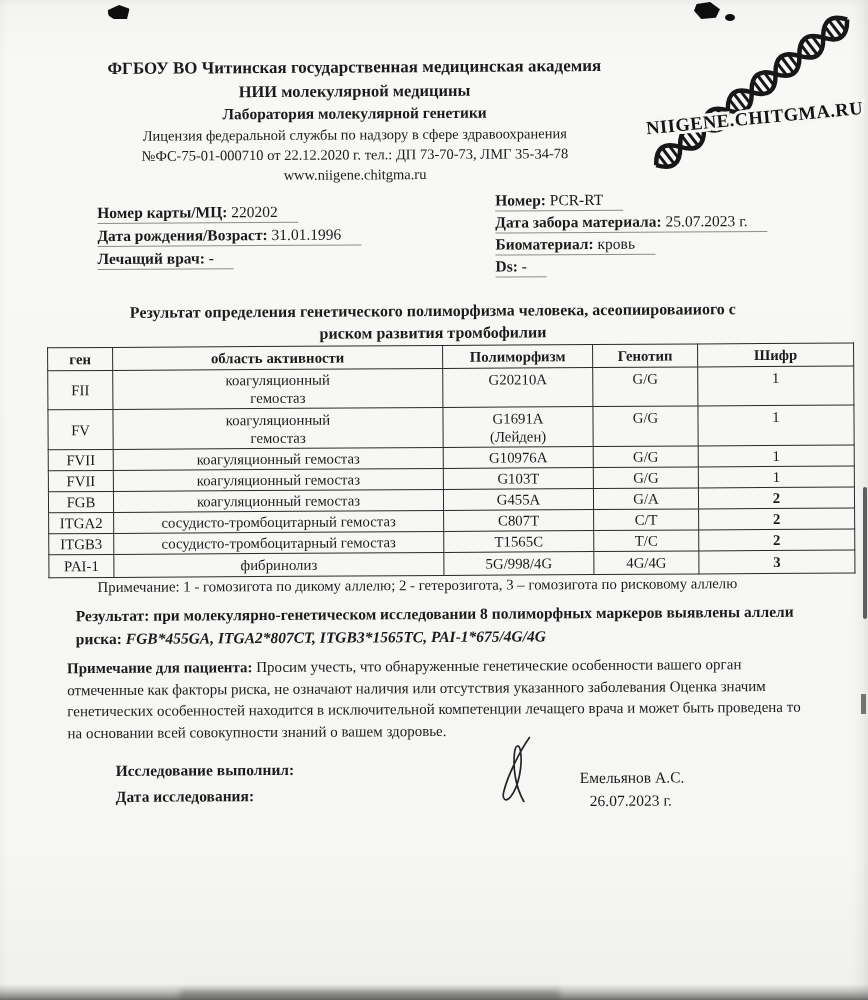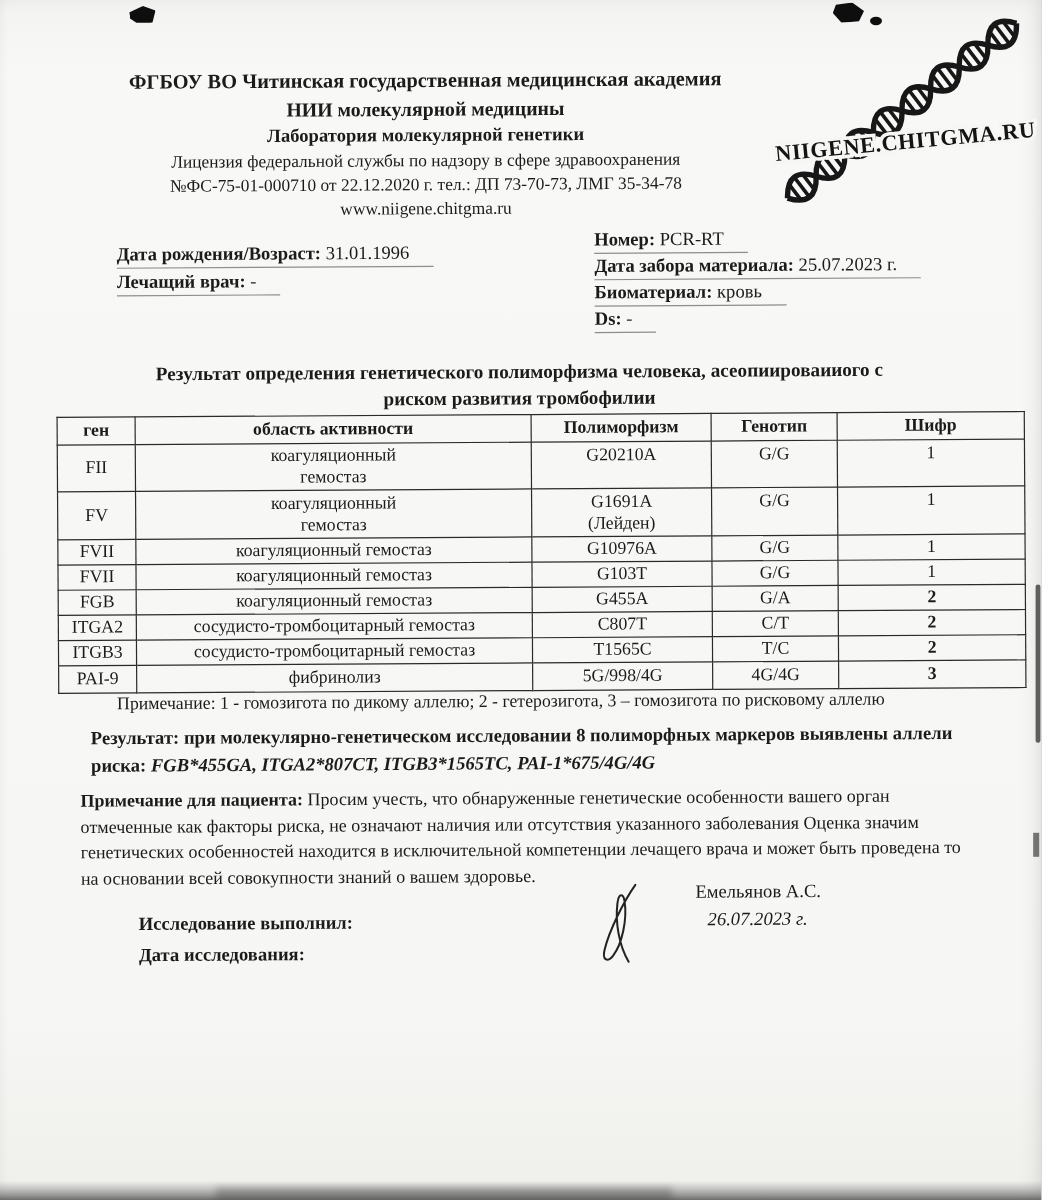--- a/index.html
+++ b/index.html
@@ -50,22 +50,22 @@
 
   
   .result-block{top:602px;left:75px;width:790px;font-weight:bold;font-size:15.5px;line-height:23px;}
   .genes{font-style:italic;}
 
   
   .patient-note{top:656px;left:66px;width:800px;font-size:15px;line-height:21.5px;}
 
   
   .footer-labels{top:756px;left:114px;font-weight:bold;font-size:15.5px;line-height:26px;}
-  .examiner-block{top:733px;left:578px;font-size:15.5px;line-height:23px;}
-  .examiner-block .d2{padding-left:10px;font-style:italic;}
+  .examiner-block{top:767px;left:578px;font-size:15.5px;line-height:23px;}
+  .examiner-block .d2{padding-left:10px;}
   .signature{top:732px;left:476px;width:80px;height:75px;}
 
   
   .artifact{background:#0e0e0e;}
   .a-tl{top:5px;left:108px;width:22px;height:15px;clip-path:polygon(0 25%,55% 0,100% 35%,82% 100%,22% 88%,0 60%);transform:rotate(-8deg);}
   .a-tr1{top:2px;left:694px;width:26px;height:17px;clip-path:polygon(10% 12%,62% 0,100% 42%,84% 92%,28% 100%,0 52%);}
   .a-tr2{top:14px;left:725px;width:10px;height:7px;border-radius:50%;}
   .a-r1{top:487px;right:1px;width:4px;height:132px;background:#2f2f2f;opacity:.75;border-radius:2px;}
   .a-r2{top:694px;right:2px;width:5px;height:20px;background:#333;opacity:.65;}
   .bottom-band{left:0;right:0;bottom:0;height:16px;
@@ -116,20 +116,24 @@
             <line x1="232" y1="-7" x2="232" y2="7"></line>
         </g>
         <path stroke-width="4.5" d="M0,0 C10,-14 20,-14 30,0 C40,14 50,14 60,0 C70,-14 80,-14 90,0 C100,14 110,14 120,0 C130,-14 140,-14 150,0 C160,14 170,14 180,0 C190,-14 200,-14 210,0 C220,14 230,14 240,0"></path>
         <path stroke-width="4.5" d="M0,0 C10,14 20,14 30,0 C40,-14 50,-14 60,0 C70,14 80,14 90,0 C100,-14 110,-14 120,0 C130,14 140,14 150,0 C160,-14 170,-14 180,0 C190,14 200,14 210,0 C220,-14 230,-14 240,0"></path>
       </g>
       <text transform="translate(10,128) rotate(-5)" x="6" y="0" font-family="'Liberation Serif','DejaVu Serif',serif" font-size="18.5" font-weight="bold" letter-spacing="0.5" fill="#141414" stroke="#f6f6f4" stroke-width="6" paint-order="stroke">NIIGENE.CHITGMA.RU</text>
     </svg>
 
     <div class="abs infoblock patient-block">
       <div class="info-row">
+        <span class="lbl">Номер карты/МЦ:</span>
+        <span>220202</span>
+      </div>
+      <div class="info-row">
         <span class="lbl">Дата рождения/Возраст:</span>
         <span>31.01.1996</span>
       </div>
       <div class="info-row">
         <span class="lbl">Лечащий врач:</span>
         <span>-</span>
       </div>
     </div>
 
     <div class="abs infoblock exam-block">
@@ -220,21 +224,21 @@
           <td class="code-b">2</td>
         </tr>
         <tr class="std">
           <td>ITGB3</td>
           <td>сосудисто-тромбоцитарный гемостаз</td>
           <td>T1565C</td>
           <td>T/C</td>
           <td class="code-b">2</td>
         </tr>
         <tr class="std" style="height:23px">
-          <td>PAI-9</td>
+          <td>PAI-1</td>
           <td>фибринолиз</td>
           <td>5G/998/4G</td>
           <td>4G/4G</td>
           <td class="code-b">3</td>
         </tr>
       </tbody>
     </table>
 
     <div class="abs table-note">Примечание: 1 -  гомозигота по дикому аллелю; 2 - гетерозигота, 3 – гомозигота по рисковому аллелю</div>
 

